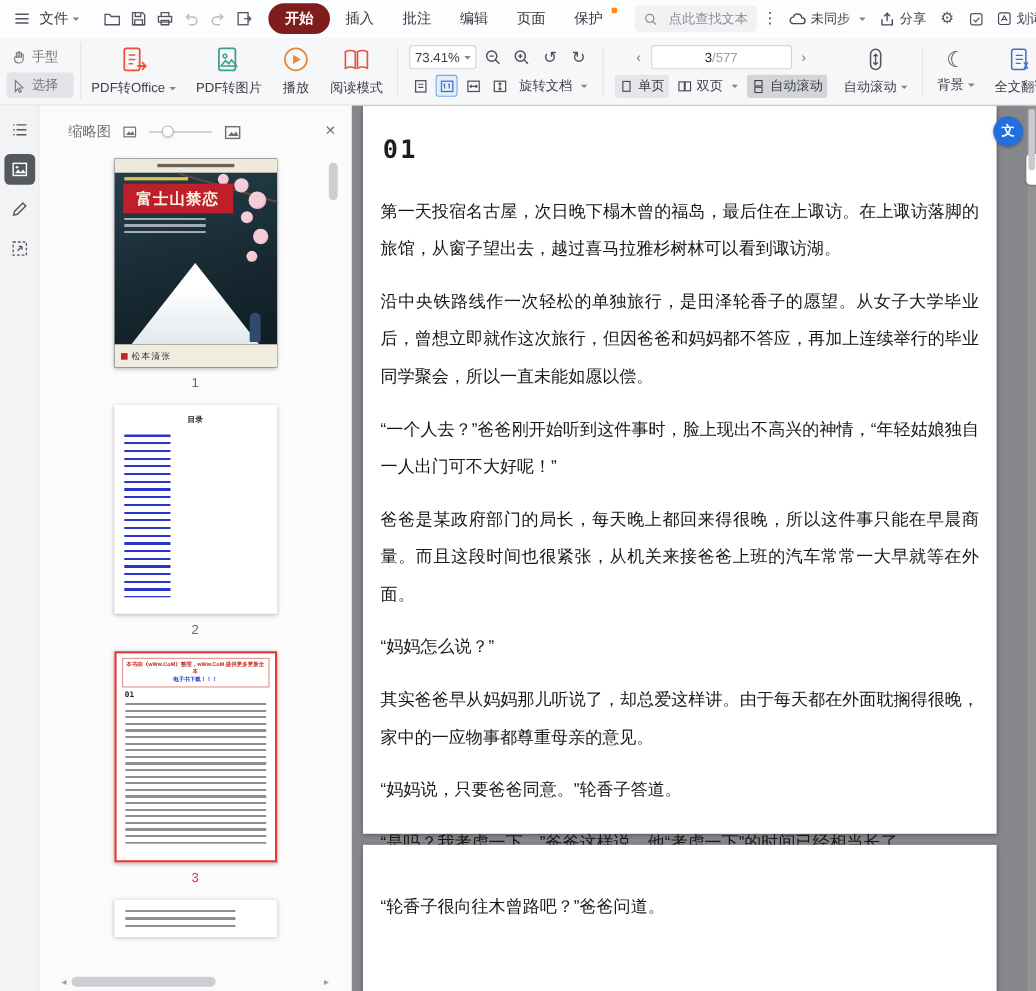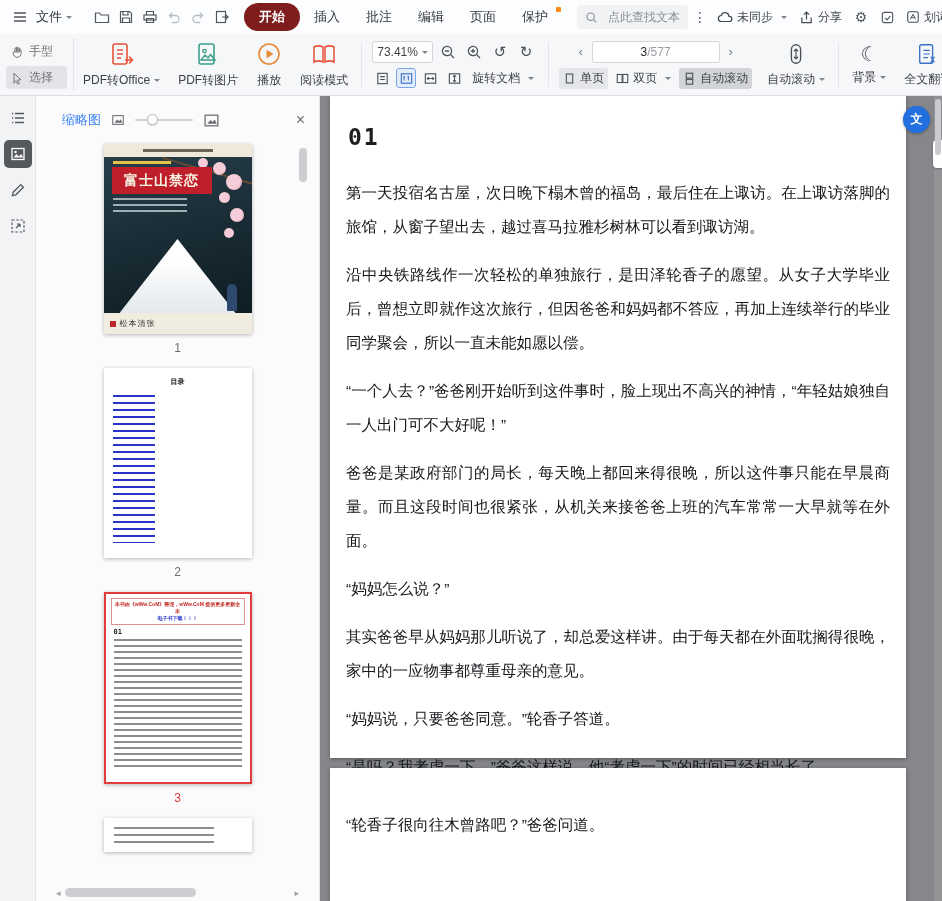--- a/index.html
+++ b/index.html
@@ -48,21 +48,21 @@
   .navarrow { color:#7b7e84; font-size:13px; width:14px; text-align:center; }
 
   
   .iconstrip { position:absolute; top:96px; left:0; width:36px; height:805px; background:#f2f3f5; border-right:1px solid #e5e7ea; display:flex; flex-direction:column; align-items:center; padding-top:8px; gap:8px; }
   .strip-btn { width:28px; height:28px; border-radius:5px; display:flex; align-items:center; justify-content:center; color:#55585d; }
   .strip-btn.active { background:#55585d; color:#fff; }
 
   
   .panel { position:absolute; top:96px; left:36px; width:284px; height:805px; background:#fbfbfc; border-right:1px solid #e0e2e5; overflow:hidden; }
   .panel-header { height:48px; display:flex; align-items:center; gap:10px; padding:0 14px 0 26px; }
-  .panel-title { font-size:13px; color:#3b82f6; }
+  .panel-title { font-size:13px; color:#737373; }
   .slider { width:58px; height:2px; background:#d2d4d8; border-radius:1px; position:relative; }
   .slider .handle { position:absolute; left:12px; top:-5px; width:11px; height:11px; background:#fff; border:1px solid #b7bac0; border-radius:50%; box-shadow:0 1px 2px rgba(0,0,0,.15); }
   .panel-close { margin-left:auto; font-size:16px; color:#6c6f75; line-height:1; }
   .thumb-wrap { width:148px; margin:0 auto; }
   .thumb-label { text-align:center; font-size:12px; color:#6a6d72; margin:7px 0 13px; }
   .thumb-label.active { color:#e23b3b; }
   .pshadow { box-shadow:0 1px 4px rgba(0,0,0,.28); }
 
   
   .cover { width:148px; height:190px; position:relative; background:linear-gradient(165deg,#27414d 0%,#16272f 60%,#0d1a21 100%); overflow:hidden; }

